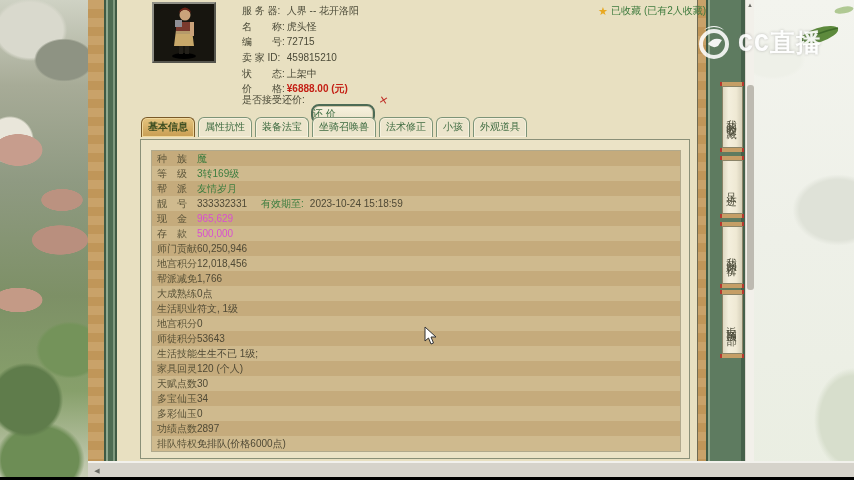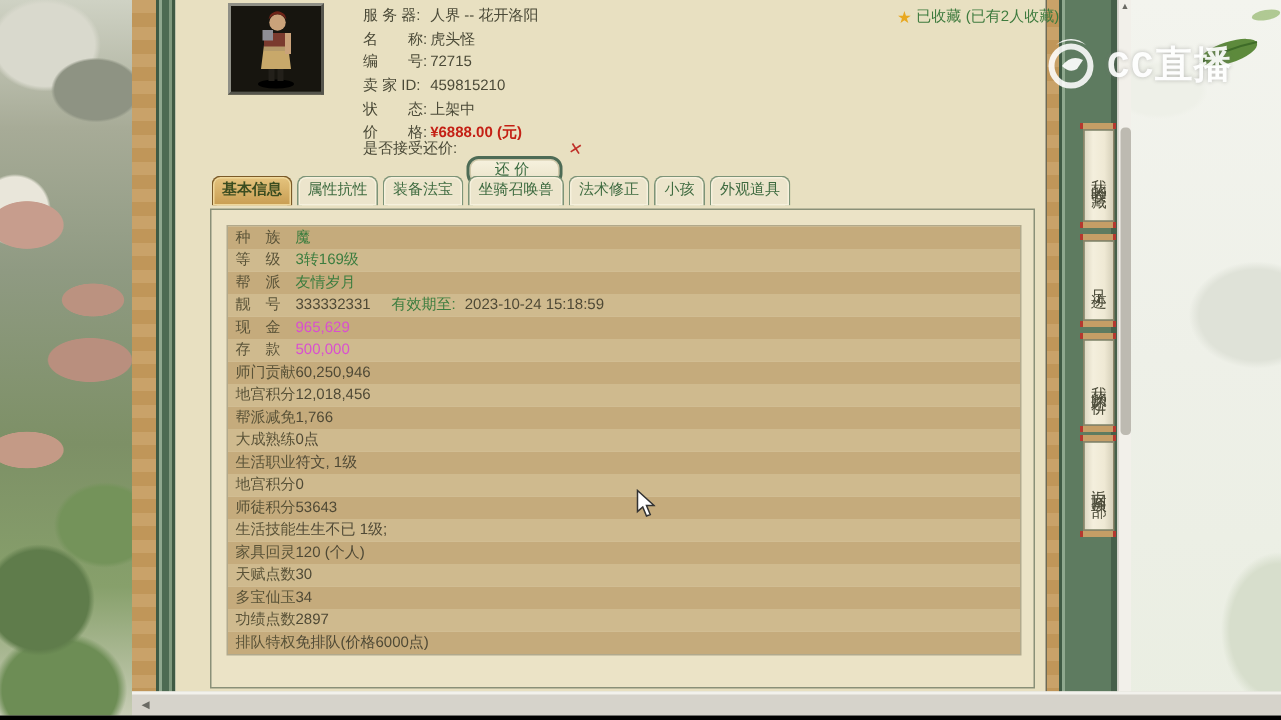--- a/index.html
+++ b/index.html
@@ -44,21 +44,21 @@
   .content{left:117px;top:0;width:580px;height:461px;background:#e8e0c1;}
 
   .portrait{left:152px;top:2px;width:64px;height:61px;background:#17150f;
     border:2px solid #8f8f86;border-right-color:#55554d;border-bottom-color:#55554d;box-sizing:border-box;}
 
   .info{left:242px;top:3px;width:340px;font-size:10px;color:#4b4a38;}
   .info-row{height:15.7px;line-height:15.7px;white-space:nowrap;}
   .info-label{display:inline-block;width:42px;}
   .v-price{color:#c42015;font-weight:bold;}
   .bargain-row{left:242px;top:90px;height:20px;line-height:20px;font-size:10px;color:#4b4a38;white-space:nowrap;display:flex;align-items:center;gap:6px;}
-  .btn-bargain{display:inline-block;width:60px;height:16px;line-height:15px;text-align:center;
+  .btn-bargain{display:inline-block;width:60px;height:16px;line-height:15px;text-align:left;
     background:linear-gradient(180deg,#f7f2df,#e9e2c8);color:#3a6b40;font-size:10px;letter-spacing:3px;
     border:2px solid #4d6b55;border-radius:8px;box-shadow:inset 0 0 0 1px #cfc7a8;cursor:pointer;margin-top:28px;}
   .red-mark{color:#c03028;font-size:11px;transform:rotate(12deg);display:inline-block;margin-left:-2px;}
 
   .fav{left:598px;top:4px;font-size:10px;color:#3e7b3e;white-space:nowrap;display:flex;align-items:center;gap:3px;}
   .fav .star{color:#e8a820;font-size:11px;}
   .fav .link{cursor:pointer;}
 
   
   .tabs{left:141px;top:117px;display:flex;gap:3px;}
@@ -201,20 +201,21 @@
       <div class="row"><span class="rl">地宫积分</span><span class="rv">12,018,456</span></div>
       <div class="row"><span class="rl">帮派减免</span><span class="rv">1,766</span></div>
       <div class="row"><span class="rl">大成熟练</span><span class="rv">0点</span></div>
       <div class="row"><span class="rl">生活职业</span><span class="rv">符文, 1级</span></div>
       <div class="row"><span class="rl">地宫积分</span><span class="rv">0</span></div>
       <div class="row"><span class="rl">师徒积分</span><span class="rv">53643</span></div>
       <div class="row"><span class="rl">生活技能</span><span class="rv">生生不已 1级;</span></div>
       <div class="row"><span class="rl">家具回灵</span><span class="rv">120 (个人)</span></div>
       <div class="row"><span class="rl">天赋点数</span><span class="rv">30</span></div>
       <div class="row"><span class="rl">多宝仙玉</span><span class="rv">34</span></div>
+      <div class="row"><span class="rl">多彩仙玉</span><span class="rv">0</span></div>
       <div class="row"><span class="rl">功绩点数</span><span class="rv">2897</span></div>
       <div class="row"><span class="rl">排队特权</span><span class="rv">免排队(价格6000点)</span></div>
     </div>
   </div>
 
   <div class="abs side-item" style="top:82px;height:70px;">
     <div class="cap"></div>
     <div class="side-body">
         <span class="side-label">我的收藏</span>
       </div>

